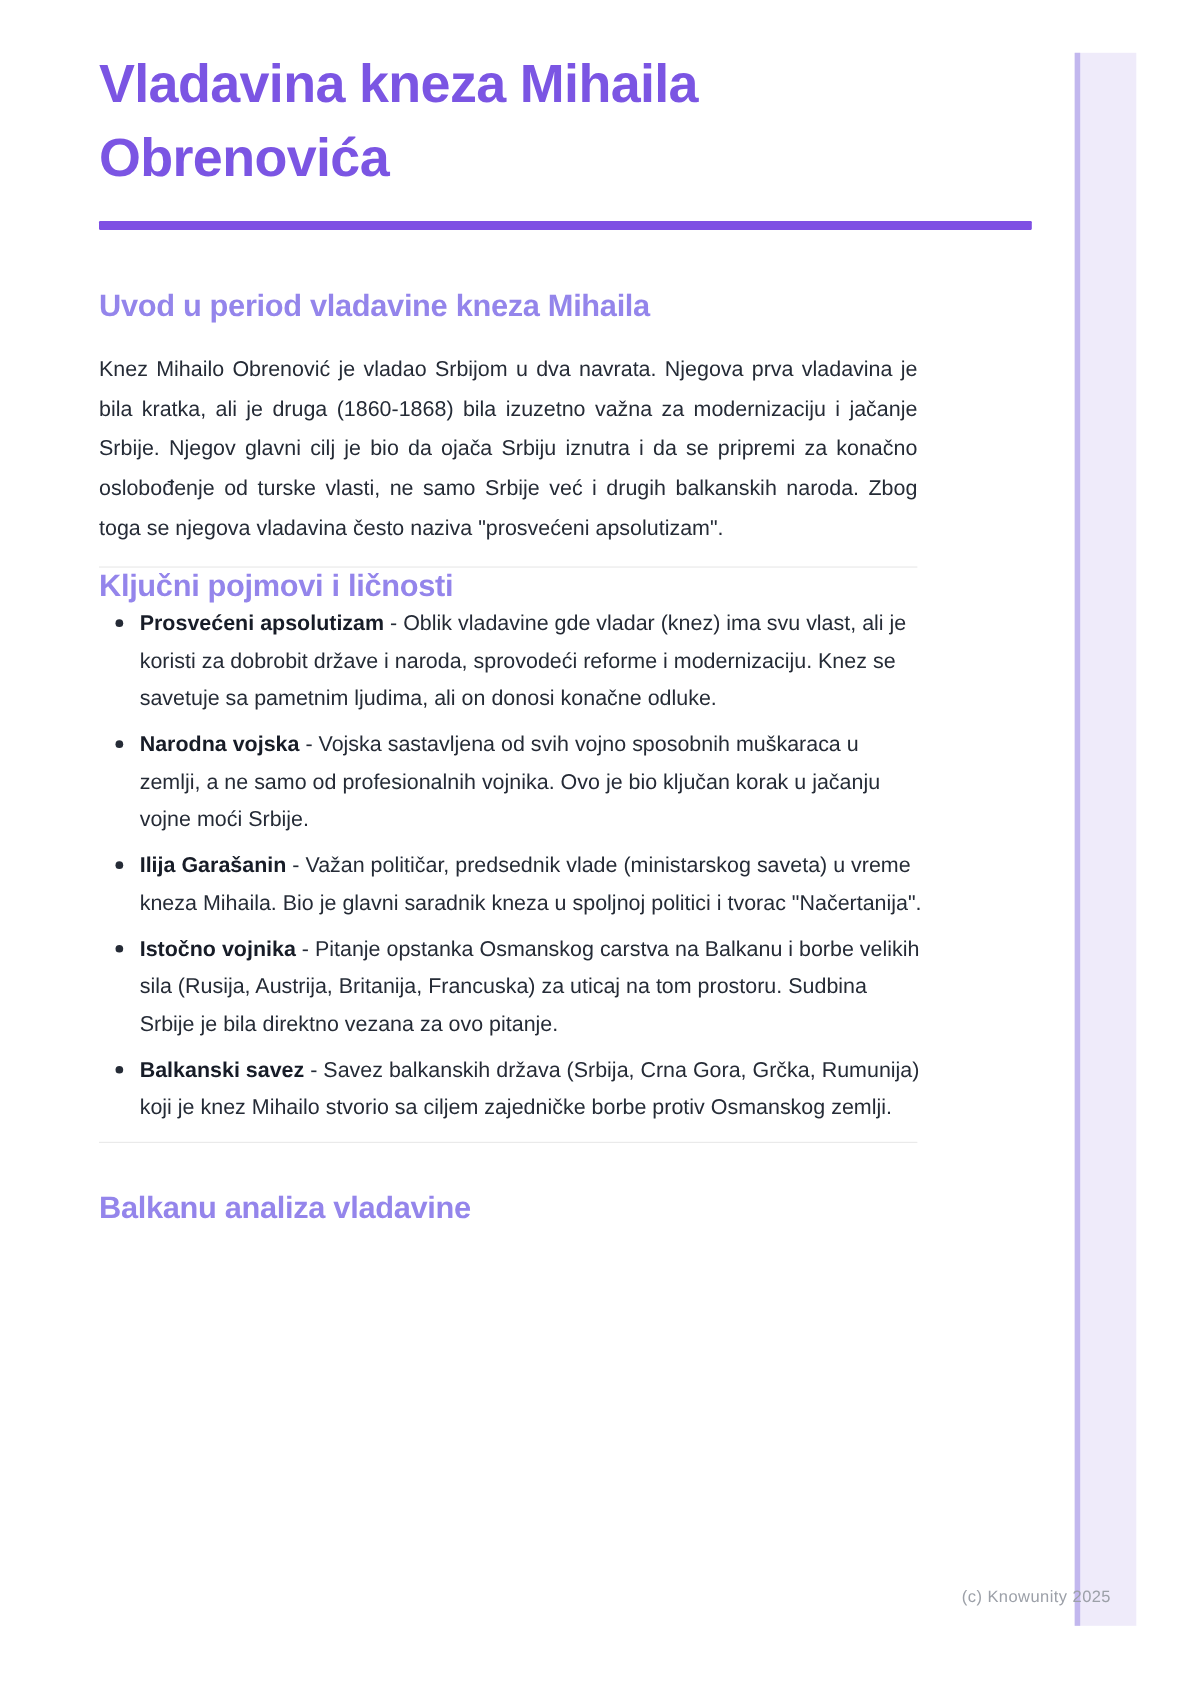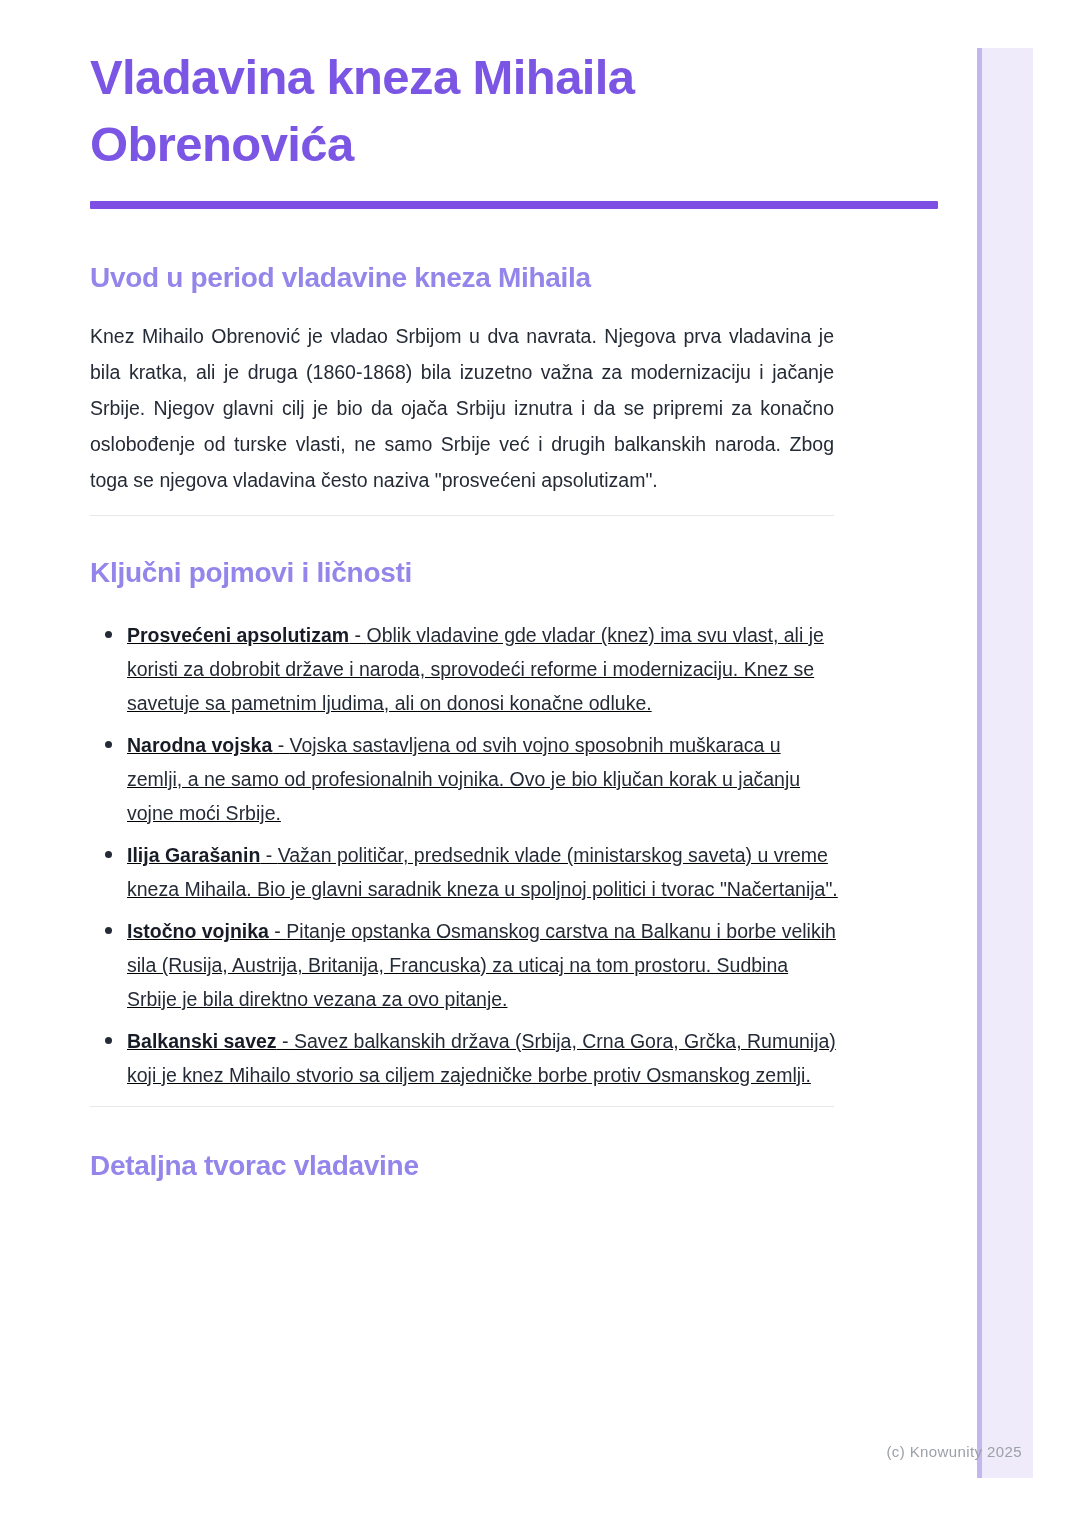--- a/index.html
+++ b/index.html
@@ -36,43 +36,41 @@
     border-radius: 1px;
   }
   h2.section-heading {
     font-size: 28px;
     line-height: 34px;
     font-weight: 700;
     letter-spacing: -0.3px;
     color: var(--heading-color, #9485eb);
   }
   .h2-intro   { margin-top: 52px; }
-  .h2-terms   { margin-top: 40px; }
+  .h2-terms   { }
   .h2-analysis{ margin-top: 42px; }
   p.intro {
     margin-top: 23px;
     width: 744px;
     font-size: 19.5px;
     line-height: 36px;
     color: var(--body-color, #252b36);
     text-align: justify;
   }
   .divider {
     width: 744px;
     height: 1px;
     border: none;
     background: var(--divider-color, #e8e8e8);
   }
   .divider-1 { margin-top: 17px; }
   .divider-2 { margin-top: 14px; }
   ul.terms {
-    margin-top: 28px;
     width: 748px;
     list-style: none;
-    text-decoration: underline;
   }
   li.term-item {
     position: relative;
     padding-left: 37px;
     font-size: 19.5px;
     line-height: 34px;
     color: var(--body-color, #252b36);
     margin-bottom: 8px;
   }
   li.term-item .dot {
@@ -89,21 +87,21 @@
   .side-strip {
     position: absolute;
     left: 977px; top: 48px;
     width: 56px; height: 1430px;
     background: var(--strip-fill, #efebfa);
     border-left: 5px solid var(--strip-border, #c2b7ee);
     z-index: 1;
   }
   .watermark {
     position: absolute;
-    right: 58px; top: 1443px;
+    right: 70px; top: 1443px;
     font-size: 15px;
     letter-spacing: 0.4px;
     color: var(--watermark-color, #9ca0a8);
     z-index: 3;
     white-space: nowrap;
   }
 </style>
 </head>
 <body>
 
@@ -133,19 +131,19 @@
   <li class="term-item"><span class="dot"></span><span class="term">Ilija Garašanin</span><span class="sep"> - </span><span class="def">Važan političar, predsednik vlade (ministarskog saveta) u vreme kneza Mihaila. Bio je glavni saradnik kneza u spoljnoj politici i tvorac "Načertanija".</span></li>
 
   <li class="term-item"><span class="dot"></span><span class="term">Istočno vojnika</span><span class="sep"> - </span><span class="def">Pitanje opstanka Osmanskog carstva na Balkanu i borbe velikih sila (Rusija, Austrija, Britanija, Francuska) za uticaj na tom prostoru. Sudbina Srbije je bila direktno vezana za ovo pitanje.</span></li>
 
   <li class="term-item"><span class="dot"></span><span class="term">Balkanski savez</span><span class="sep"> - </span><span class="def">Savez balkanskih država (Srbija, Crna Gora, Grčka, Rumunija) koji je knez Mihailo stvorio sa ciljem zajedničke borbe protiv Osmanskog zemlji.</span></li>
 
 </ul>
 
     <hr class="divider divider-2">
 
-    <h2 class="section-heading h2-analysis">Detaljna tvorac vladavine</h2>
+    <h2 class="section-heading h2-analysis">Balkanu analiza vladavine</h2>
 
   </div>
 
   <span class="watermark">(c) Knowunity 2025</span>
 
 </div>
 
 </body></html>

